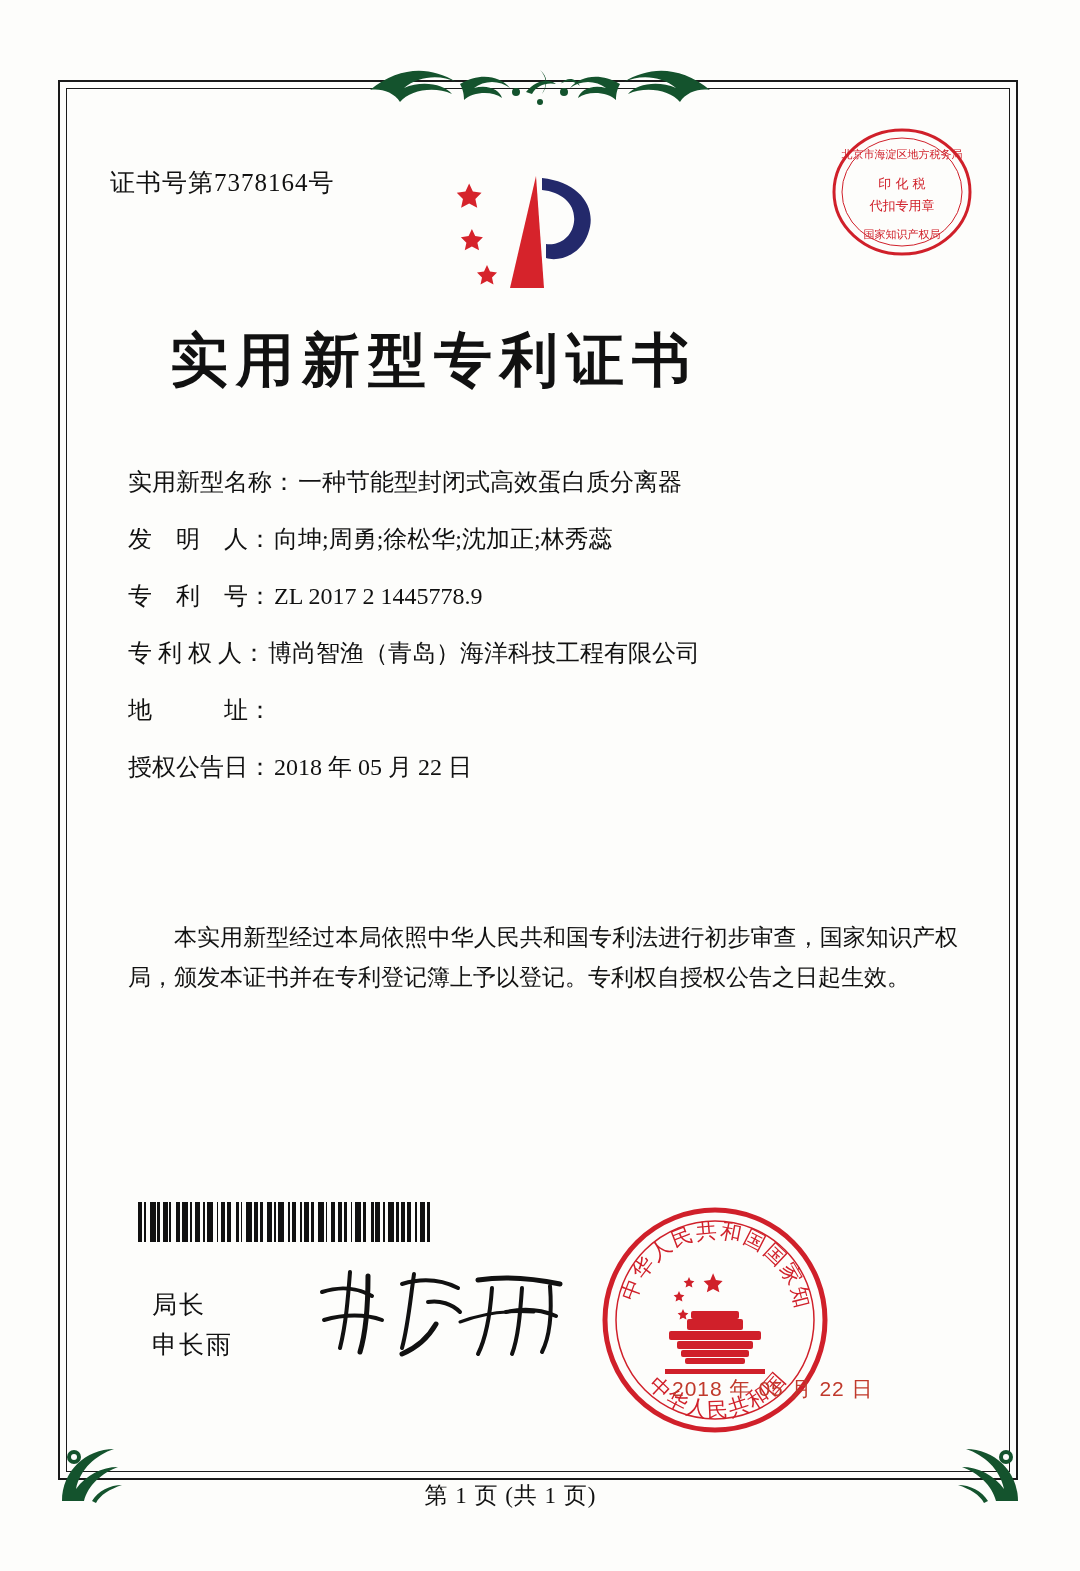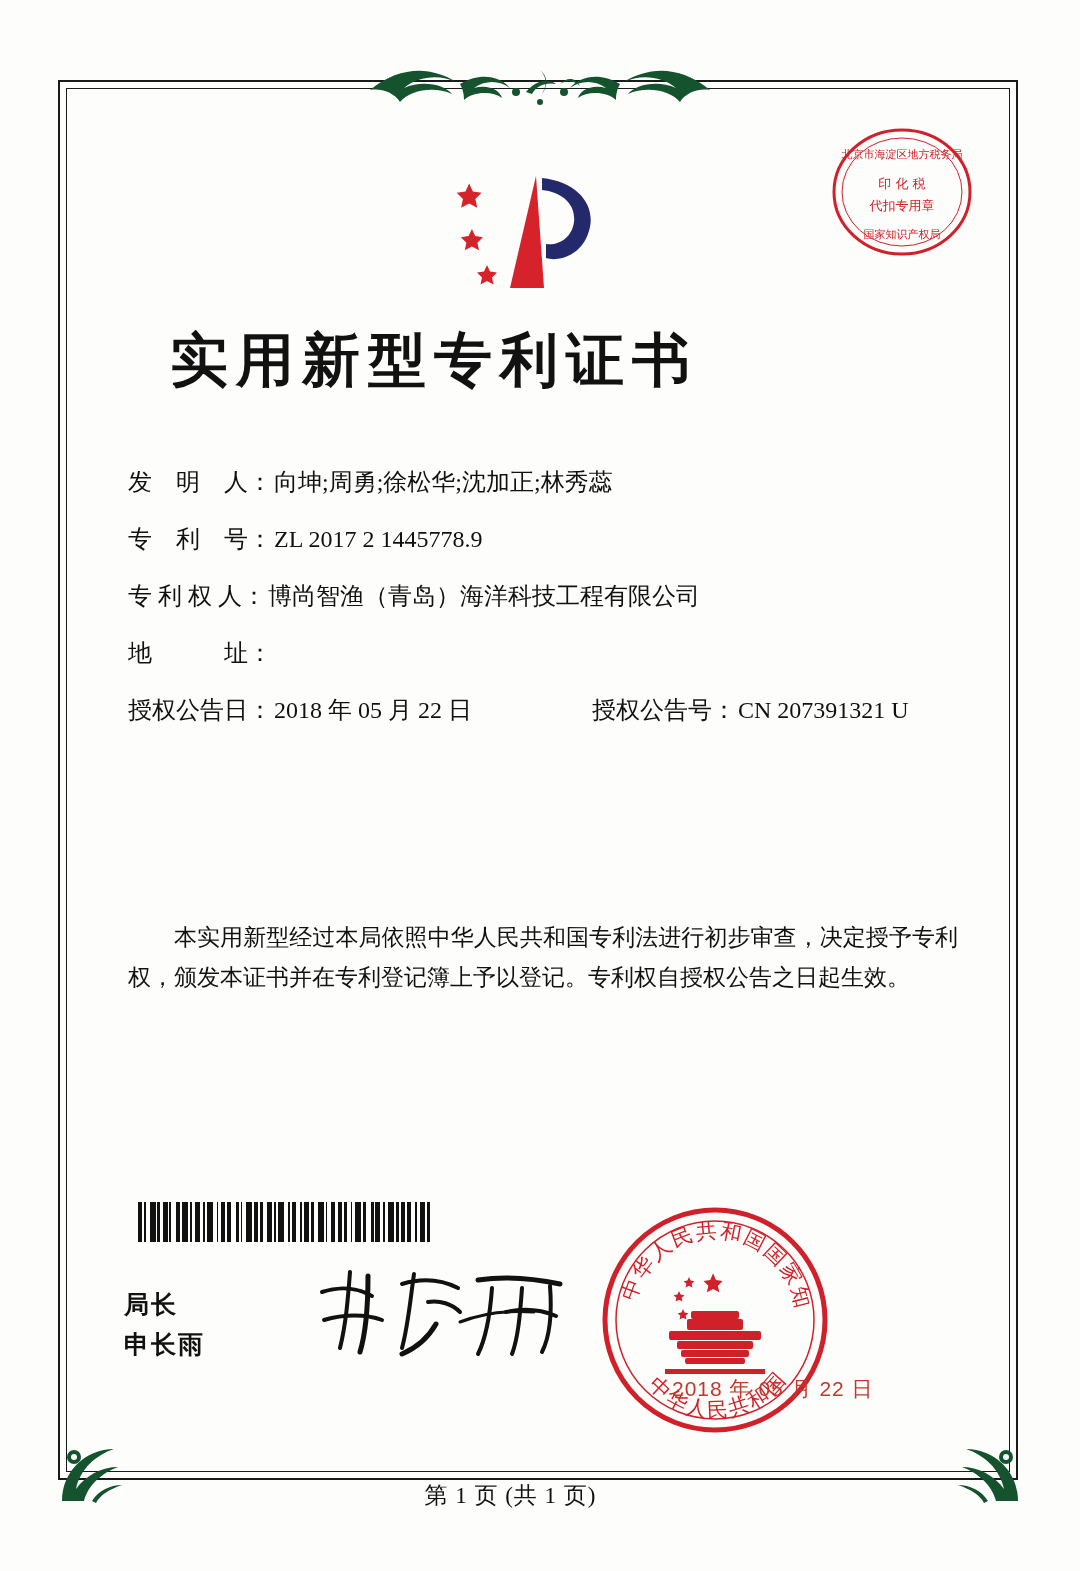--- a/index.html
+++ b/index.html
@@ -143,25 +143,24 @@
     left: 138px; top: 1202px;
     width: 292px; height: 40px;
     display: flex;
     align-items: stretch;
   }
   .barcode span { display: block; height: 100%; }
 
   
   .sig-block {
     position: absolute;
-    left: 124px; top: 1285px;
+    left: 152px; top: 1285px;
     font-size: 25px;
     line-height: 40px;
     letter-spacing: 2px;
-    font-weight: bold;
   }
   .sig-script {
     position: absolute;
     left: 310px; top: 1262px;
     width: 270px; height: 100px;
   }
 
   .footer {
     position: absolute;
     left: 0; top: 1480px;
@@ -211,20 +210,21 @@
     <svg width="80" height="80" viewBox="0 0 80 80">
       <g fill="#14532d">
         <path d="M70 70 C70 40, 46 18, 18 18 C36 24, 52 38, 56 58 C46 44, 30 36, 14 36 C30 42, 44 54, 48 70 Z"></path>
         <circle cx="58" cy="26" r="7"></circle>
         <circle cx="58" cy="26" r="3" fill="#fdfdfb"></circle>
         <path d="M40 70 C34 60, 22 54, 10 54 C22 58, 32 64, 36 72 Z"></path>
       </g>
     </svg>
   </div>
 
+  <div class="cert-no">证书号第7378164号</div>
 
   <div class="logo">
     <svg width="160" height="140" viewBox="0 0 160 140">
       <g fill="#d6232b">
         <path d="M18 38 l6 13 14 2 -10 10 3 14 -13 -7 -13 7 3 -14 -10 -10 14 -2z" transform="translate(6,-8) scale(0.62)"></path>
         <path d="M18 38 l6 13 14 2 -10 10 3 14 -13 -7 -13 7 3 -14 -10 -10 14 -2z" transform="translate(10,40) scale(0.55)"></path>
         <path d="M18 38 l6 13 14 2 -10 10 3 14 -13 -7 -13 7 3 -14 -10 -10 14 -2z" transform="translate(26,78) scale(0.5)"></path>
         <path d="M84 8 L92 120 L58 120 Z"></path>
       </g>
       <path d="M90 10 C128 14, 146 40, 136 66 C128 88, 106 94, 94 90 L94 76 C106 78, 120 70, 122 54 C124 36, 110 24, 90 22 Z" fill="#23296b"></path>
@@ -239,46 +239,46 @@
       <text x="74" y="70" font-size="13" fill="#d0202a" text-anchor="middle" font-family="'DejaVu Serif',serif">印 化 税</text>
       <text x="74" y="92" font-size="13" fill="#d0202a" text-anchor="middle" font-family="'DejaVu Serif',serif">代扣专用章</text>
       <text x="74" y="120" font-size="11" fill="#d0202a" text-anchor="middle" font-family="'DejaVu Serif',serif">国家知识产权局</text>
     </svg>
   </div>
 
   <div class="title">实用新型专利证书</div>
 
   <div class="fields">
     <div class="field-row">
+      <span class="field-label">实用新型名称：</span>
+      <span class="field-value">一种节能型封闭式高效蛋白质分离器</span>
+    </div>
+    <div class="field-row">
       <span class="field-label">发　明　人：</span>
       <span class="field-value">向坤;周勇;徐松华;沈加正;林秀蕊</span>
     </div>
     <div class="field-row">
       <span class="field-label">专　利　号：</span>
       <span class="field-value">ZL 2017 2 1445778.9</span>
     </div>
     <div class="field-row">
       <span class="field-label">专 利 权 人：</span>
       <span class="field-value">博尚智渔（青岛）海洋科技工程有限公司</span>
     </div>
     <div class="field-row">
       <span class="field-label">地　　　址：</span>
     </div>
     <div class="field-row split">
       <span class="field-label">授权公告日：</span>
       <span class="field-value">2018 年 05 月 22 日</span>
-      <span class="right-group">
-        <span class="field-label">授权公告号：</span>
-        <span class="field-value">CN 207391321 U</span>
-      </span>
     </div>
   </div>
 
   <div class="paras">
-    <p>本实用新型经过本局依照中华人民共和国专利法进行初步审查，决定授予专利权，颁发本证书并在专利登记簿上予以登记。专利权自授权公告之日起生效。</p>
+    <p>本实用新型经过本局依照中华人民共和国专利法进行初步审查，国家知识产权局，颁发本证书并在专利登记簿上予以登记。专利权自授权公告之日起生效。</p>
   </div>
 
   <div class="barcode">
     <span style="width:4px;background:#111"></span>
       <span style="width:3px"></span>
     <span style="width:2px;background:#111"></span>
       <span style="width:4px"></span>
     <span style="width:6px;background:#111"></span>
       <span style="width:2px"></span>
     <span style="width:3px;background:#111"></span>

